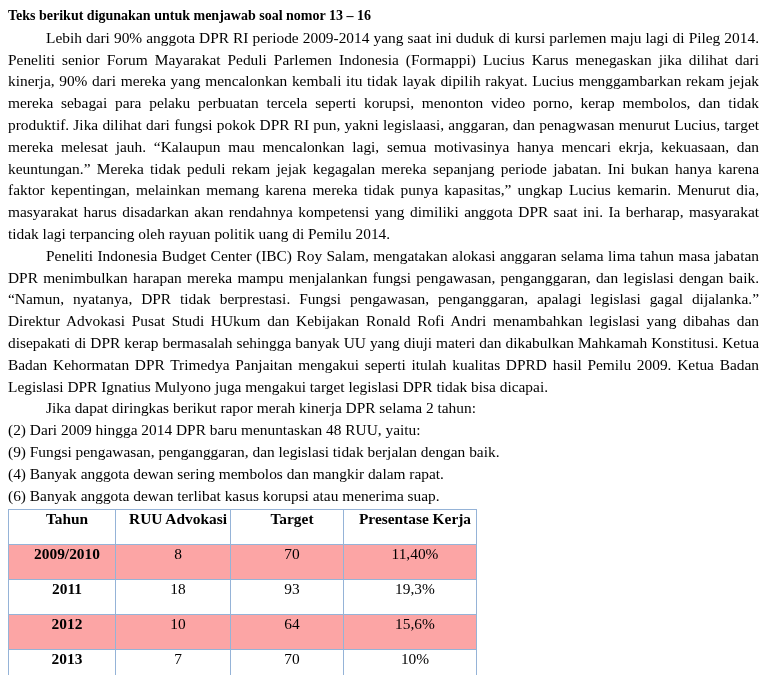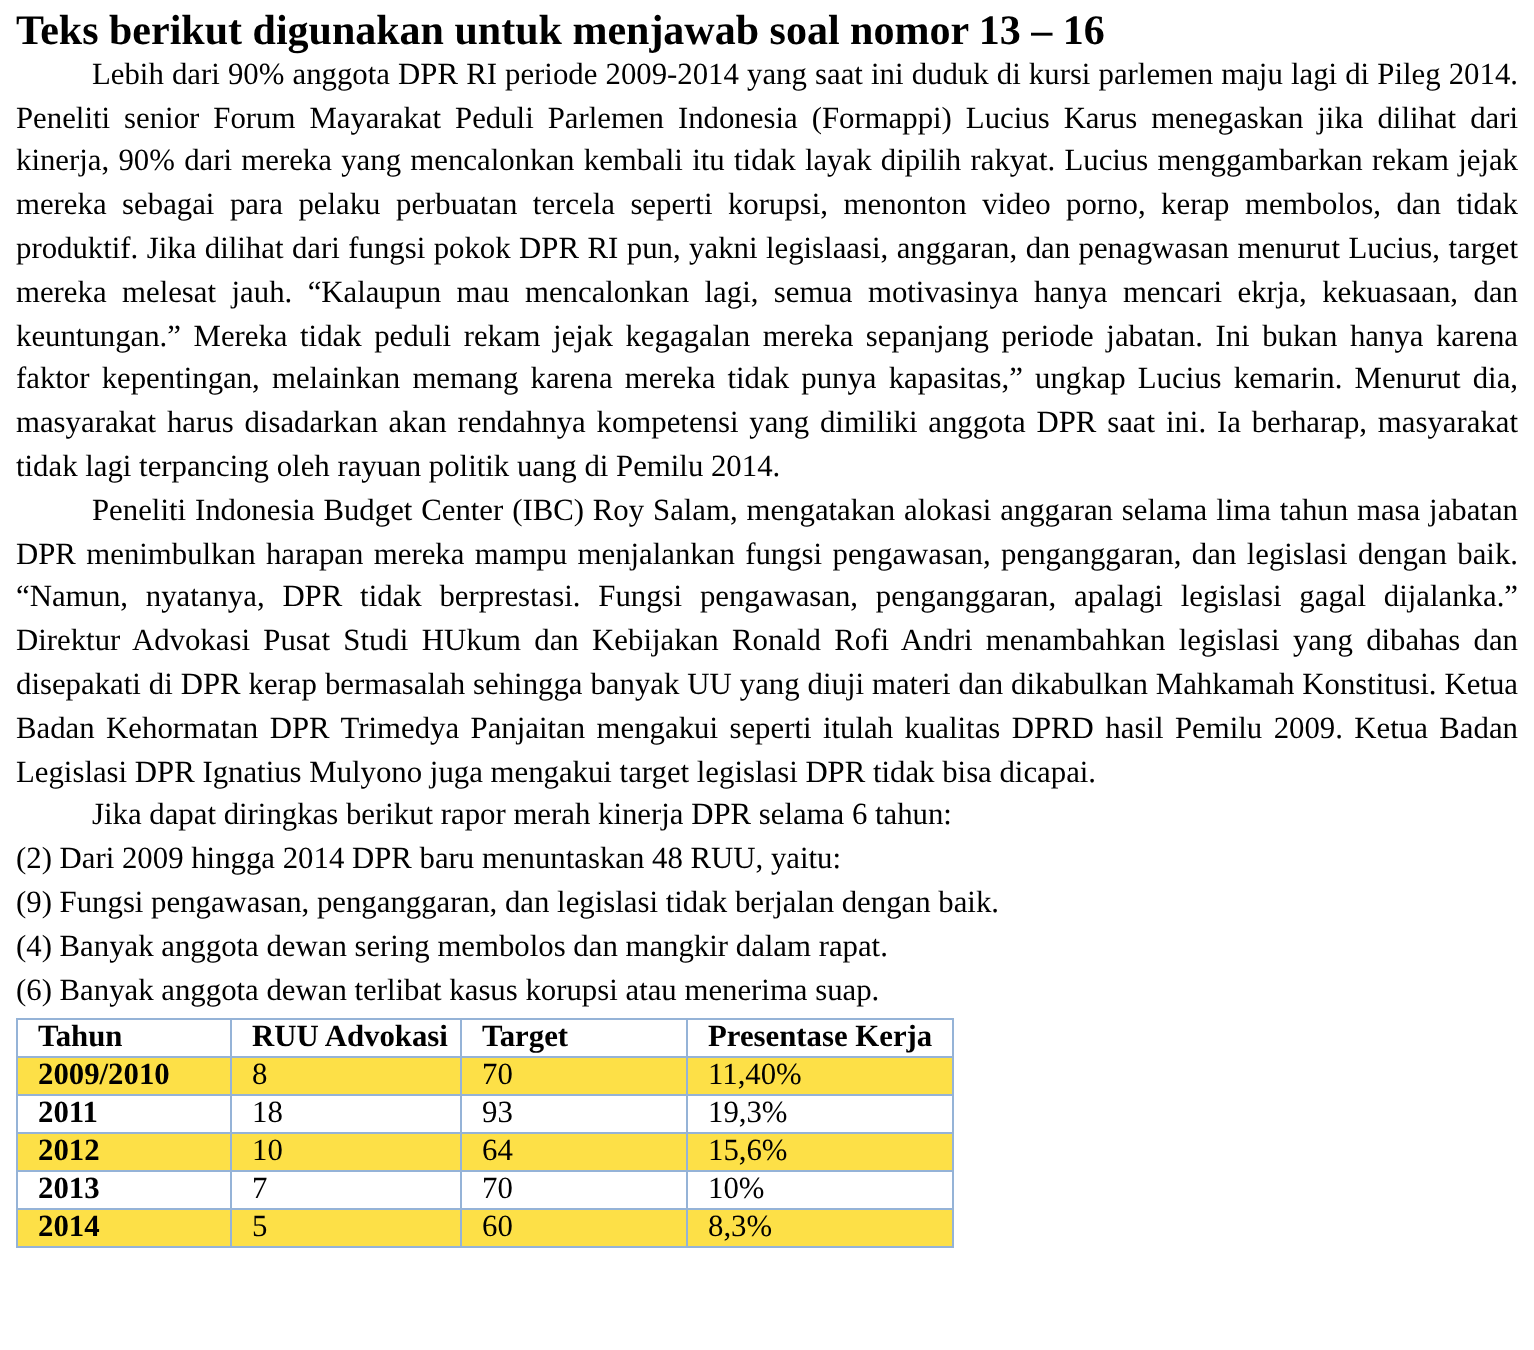--- a/index.html
+++ b/index.html
@@ -12,21 +12,21 @@
     color: #000000;
     padding: 5px 8px 0 8px;
   }
   .doc {
     font-size: 15.4px;
     line-height: 21.8px;
     text-align: justify;
   }
   .doc-title {
     font-weight: bold;
-    font-size: 21px;
+    font-size: 14px;
     text-align: left;
   }
   .para {
     text-indent: 38px;
   }
   .list-item {
     text-indent: 0;
   }
   table.data-table {
     border-collapse: collapse;
@@ -35,52 +35,52 @@
     table-layout: fixed;
     font-size: 15.4px;
   }
   table.data-table col.c1 { width: 107px; }
   table.data-table col.c2 { width: 115px; }
   table.data-table col.c3 { width: 113px; }
   table.data-table col.c4 { width: 133px; }
   table.data-table th,
   table.data-table td {
     border: 1px solid #95B3D7;
-    padding: 0 0 0 10px;
+    padding: 0 0 16px 10px;
     height: 19px;
-    text-align: left;
+    text-align: center;
     vertical-align: middle;
     line-height: 18px;
     overflow: hidden;
     white-space: nowrap;
     margin-top: 38px;
   }
   table.data-table th {
     font-weight: bold;
     background: #ffffff;
   }
   table.data-table tbody td:first-child {
     font-weight: bold;
   }
   table.data-table tbody tr.banded {
-    background: #fde047;
+    background: #fca5a5;
   }
 </style>
 </head>
 <body>
 
 <div class="doc">
 
   <div class="doc-title">Teks berikut digunakan untuk menjawab soal nomor 13 – 16</div>
 
   <p class="para">Lebih dari 90% anggota DPR RI periode 2009-2014 yang saat ini duduk di kursi parlemen maju lagi di Pileg 2014. Peneliti senior Forum Mayarakat Peduli Parlemen Indonesia (Formappi) Lucius Karus menegaskan jika dilihat dari kinerja, 90% dari mereka yang mencalonkan kembali itu tidak layak dipilih rakyat. Lucius menggambarkan rekam jejak mereka sebagai para pelaku perbuatan tercela seperti korupsi, menonton video porno, kerap membolos, dan tidak produktif. Jika dilihat dari fungsi pokok DPR RI pun, yakni legislaasi, anggaran, dan penagwasan menurut Lucius, target mereka melesat jauh. “Kalaupun mau mencalonkan lagi, semua motivasinya hanya mencari ekrja, kekuasaan, dan keuntungan.” Mereka tidak peduli rekam jejak kegagalan mereka sepanjang periode jabatan. Ini bukan hanya karena faktor kepentingan, melainkan memang karena mereka tidak punya kapasitas,” ungkap Lucius kemarin. Menurut dia, masyarakat harus disadarkan akan rendahnya kompetensi yang dimiliki anggota DPR saat ini. Ia berharap, masyarakat tidak lagi terpancing oleh rayuan politik uang di Pemilu 2014.</p>
 
   <p class="para">Peneliti Indonesia Budget Center (IBC) Roy Salam, mengatakan alokasi anggaran selama lima tahun masa jabatan DPR menimbulkan harapan mereka mampu menjalankan fungsi pengawasan, penganggaran, dan legislasi dengan baik. “Namun, nyatanya, DPR tidak berprestasi. Fungsi pengawasan, penganggaran, apalagi legislasi gagal dijalanka.” Direktur Advokasi Pusat Studi HUkum dan Kebijakan Ronald Rofi Andri menambahkan legislasi yang dibahas dan disepakati di DPR kerap bermasalah sehingga banyak UU yang diuji materi dan dikabulkan Mahkamah Konstitusi. Ketua Badan Kehormatan DPR Trimedya Panjaitan mengakui seperti itulah kualitas DPRD hasil Pemilu 2009. Ketua Badan Legislasi DPR Ignatius Mulyono juga mengakui target legislasi DPR tidak bisa dicapai.</p>
 
-  <p class="para">Jika dapat diringkas berikut rapor merah kinerja DPR selama 6 tahun:</p>
+  <p class="para">Jika dapat diringkas berikut rapor merah kinerja DPR selama 2 tahun:</p>
 
   <div>
     <p class="list-item">(2) Dari 2009 hingga 2014 DPR baru menuntaskan 48 RUU, yaitu:</p>
     <p class="list-item">(9) Fungsi pengawasan, penganggaran, dan legislasi tidak berjalan dengan baik.</p>
     <p class="list-item">(4) Banyak anggota dewan sering membolos dan mangkir dalam rapat.</p>
     <p class="list-item">(6) Banyak anggota dewan terlibat kasus korupsi atau menerima suap.</p>
   </div>
 
   <table class="data-table">
     <colgroup>

